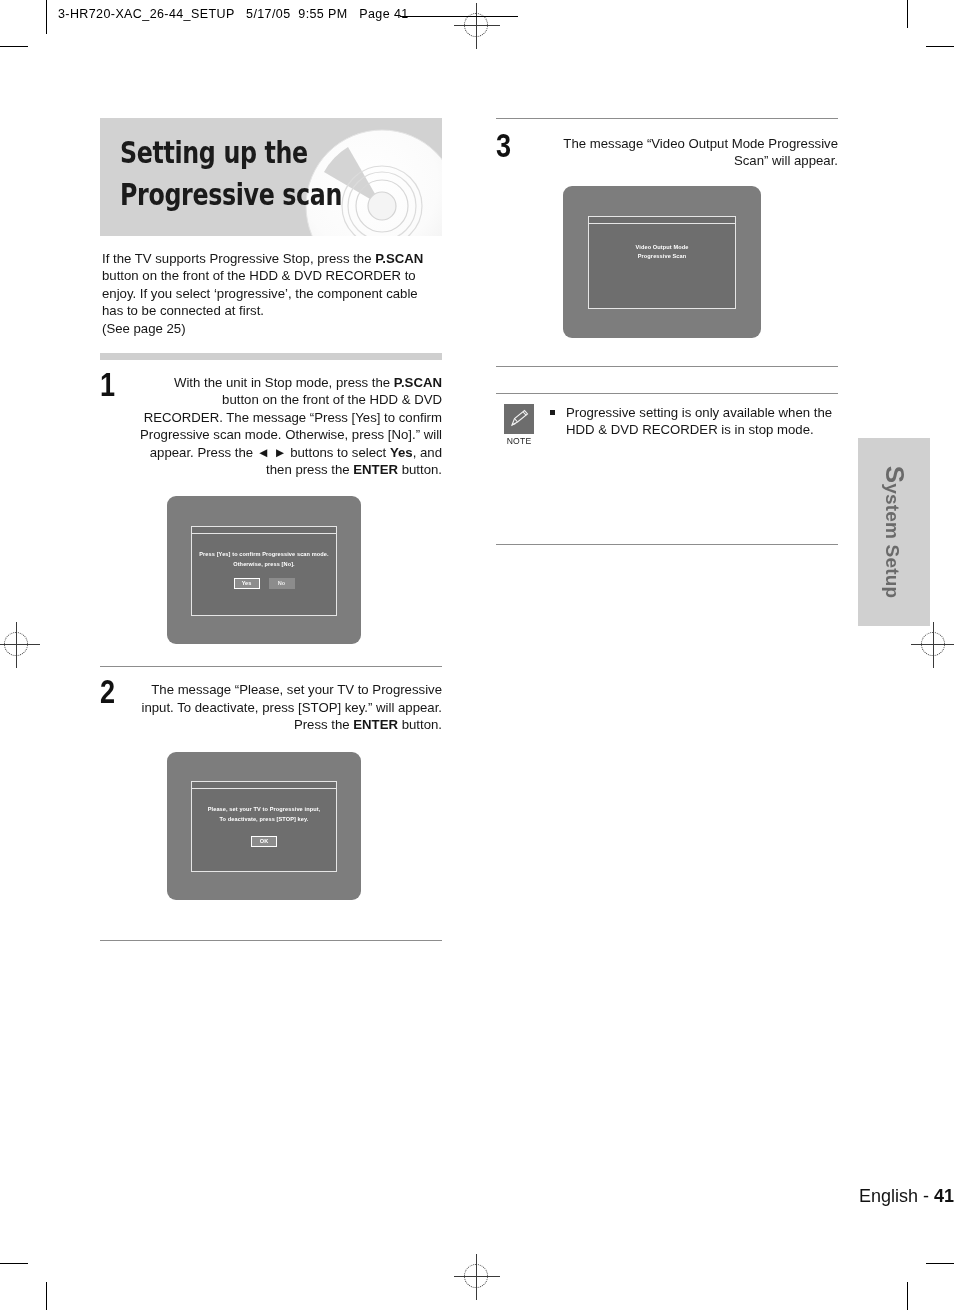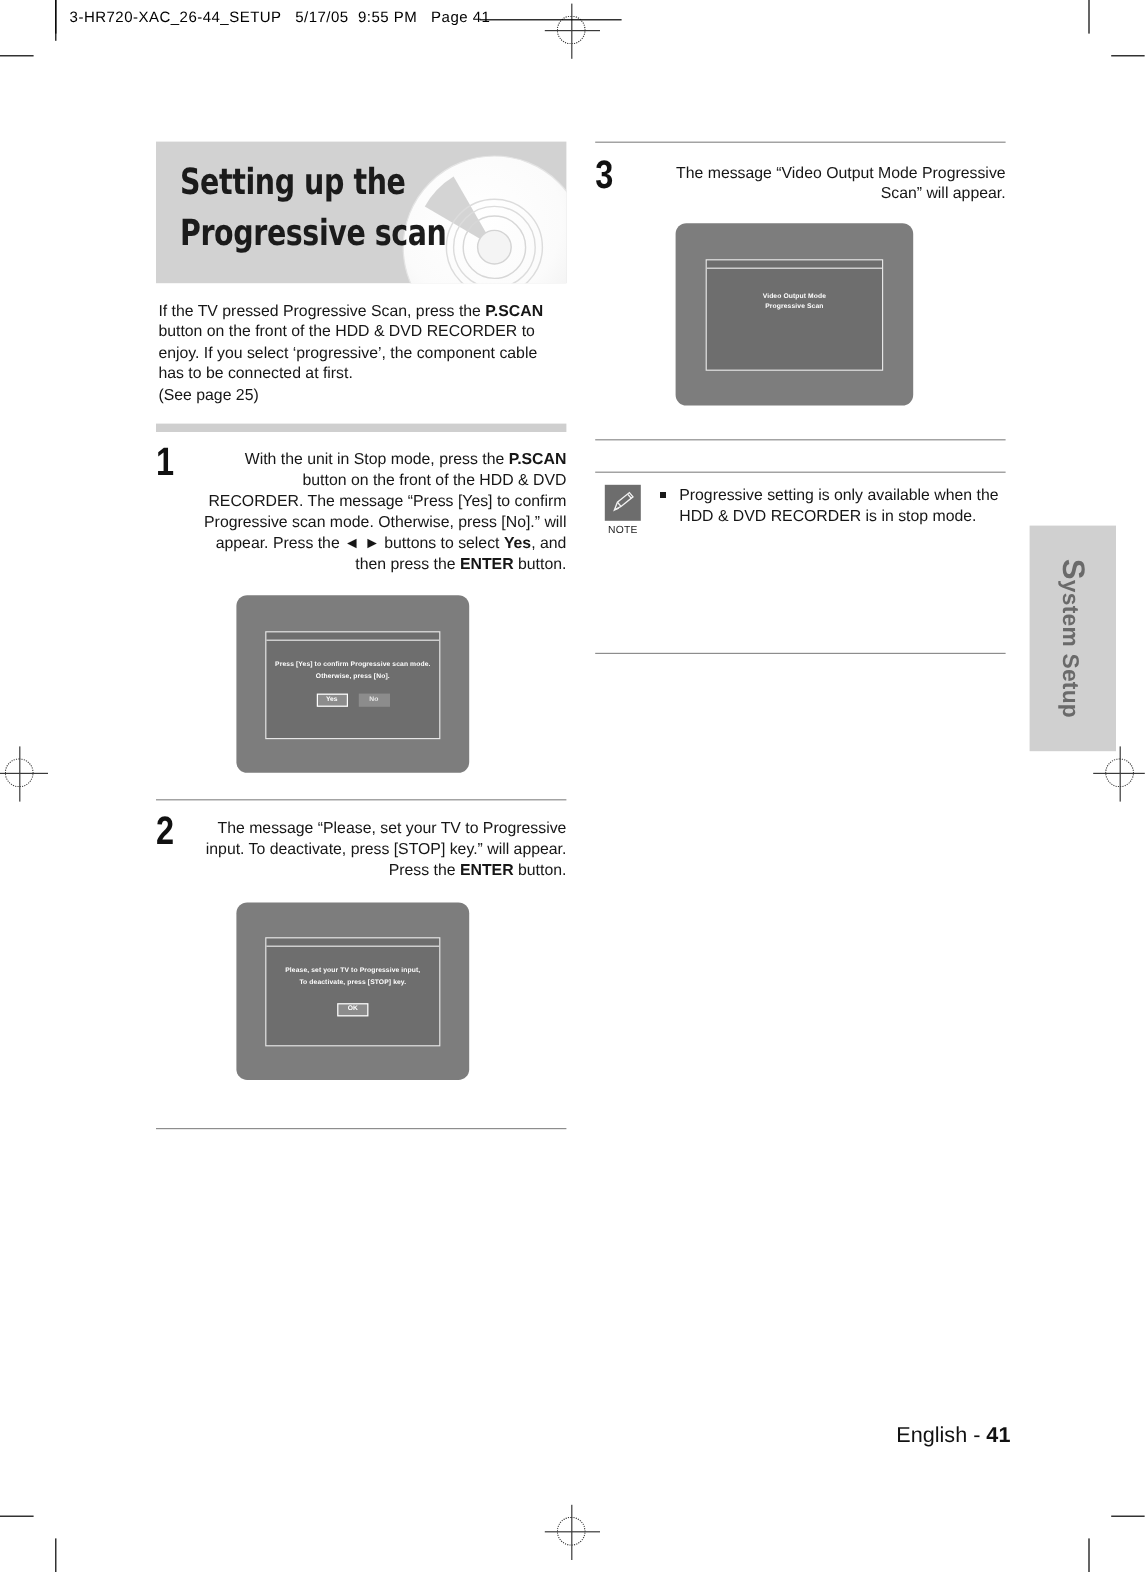--- a/index.html
+++ b/index.html
@@ -47,21 +47,21 @@
     white-space: pre;
     color: #000;
   }
   .file-header .rule-h {
     position: absolute; left: 400px; top: 16px; width: 118px; height: 1px; background: #000;
   }
 
   
   .page { position: absolute; left: 0; top: 0; width: 954px; height: 1310px; }
 
-  .col-left  { position: absolute; left: 130px; top: 118px; width: 342px; }
+  .col-left  { position: absolute; left: 100px; top: 118px; width: 342px; }
   .col-right { position: absolute; left: 496px; top: 118px; width: 342px; }
 
   
   .title-banner {
     position: relative;
     width: 342px; height: 118px;
     background: #d2d2d2;
     overflow: hidden;
   }
   .title-banner h1 {
@@ -259,21 +259,20 @@
     letter-spacing: 0.2px;
   }
   .side-tab .label .big { font-size: 26px; }
 
   
   .footer {
     position: absolute;
     left: 0; top: 1186px;
     width: 954px;
     text-align: right;
-    padding-right: 112px;
     box-sizing: border-box;
     font-size: 18px;
     color: #111;
   }
   .footer b { font-weight: bold; }
 </style>
 </head>
 <body>
 
 <div class="crop-line" style="left:46px;top:0;width:1px;height:28px;"></div>
@@ -331,21 +330,21 @@
         <circle cx="80" cy="80" r="40" fill="none" stroke="#dcdcdc" stroke-width="1.2"></circle>
         <circle cx="80" cy="80" r="34" fill="none" stroke="#dcdcdc" stroke-width="1.2"></circle>
         <circle cx="80" cy="80" r="26" fill="none" stroke="#d7d7d7" stroke-width="1.2"></circle>
         <circle cx="80" cy="80" r="14" fill="#f4f4f4" stroke="#d4d4d4" stroke-width="1.2"></circle>
       </svg>
       <h1>Setting up the
 Progressive scan</h1>
     </div>
 
     <p class="intro">
-      <span>If the TV pressed Progressive Scan, press the </span><b>P.SCAN</b><span> button on the front of the HDD &amp; DVD RECORDER to enjoy. If you select ‘progressive’, the component cable has to be connected at first.</span><br>
+      <span>If the TV supports Progressive Stop, press the </span><b>P.SCAN</b><span> button on the front of the HDD &amp; DVD RECORDER to enjoy. If you select ‘progressive’, the component cable has to be connected at first.</span><br>
       <span>(See page 25)</span>
     </p>
 
     <div class="sep-bar"></div>
 
     <div class="step">
       <div class="num">1</div>
       <div class="body">
         <span>With the unit in Stop mode, press the </span><b>P.SCAN</b><span> button on the front of the HDD &amp; DVD RECORDER. The message “Press [Yes] to confirm Progressive scan mode. Otherwise, press [No].” will appear. Press the ◄ ► buttons to select </span><b>Yes</b><span>, and then press the </span><b>ENTER</b><span> button.</span>
       </div>

